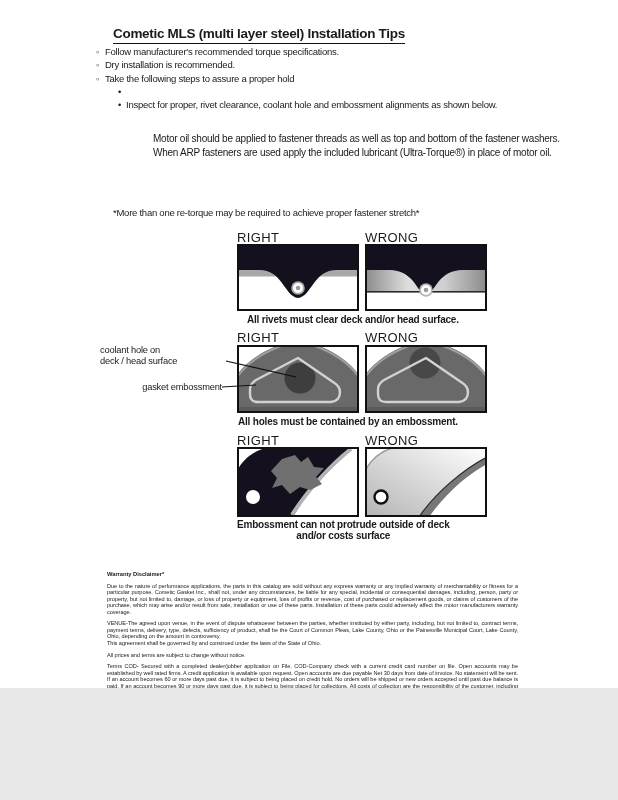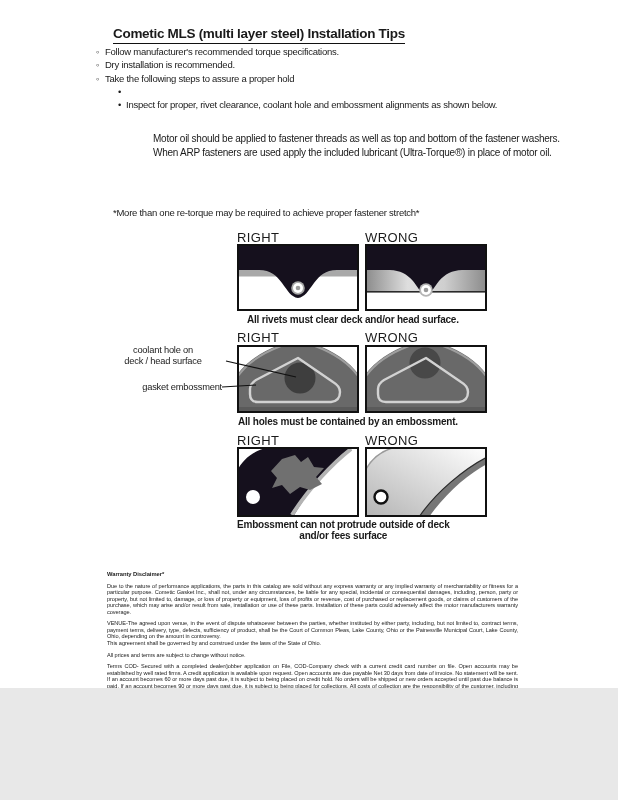--- a/index.html
+++ b/index.html
@@ -21,21 +21,21 @@
   .dg-label{width:122px;text-align:left;font-size:13px;letter-spacing:0.4px;}
   .caption{font-size:10px;font-weight:bold;letter-spacing:-0.2px;}
   .panel{width:122px;}
   .panel svg{display:block;}
   .r1l{left:237px;top:230px;} .r1r{left:365px;top:230px;}
   .p11{left:237px;top:244px;} .p12{left:365px;top:244px;}
   .cap1{left:247px;top:314px;}
   .r2l{left:237px;top:330px;} .r2r{left:365px;top:330px;}
   .p21{left:237px;top:345px;} .p22{left:365px;top:345px;}
   .cap2{left:238px;top:416px;}
-  .lblA{left:100px;top:345px;width:126px;text-align:center;font-size:9.3px;line-height:11.4px;letter-spacing:-0.2px;}
+  .lblA{left:100px;top:345px;width:126px;text-align:left;font-size:9.3px;line-height:11.4px;letter-spacing:-0.2px;}
   .lblB{left:100px;top:382px;width:122px;text-align:right;font-size:9.3px;letter-spacing:-0.2px;}
   .leaders{left:180px;top:340px;z-index:5;}
   .r3l{left:237px;top:433px;} .r3r{left:365px;top:433px;}
   .p31{left:237px;top:447px;} .p32{left:365px;top:447px;}
   .cap3{left:237px;top:519px;line-height:11.4px;text-align:center;}
   .legal{left:107px;top:571px;width:411px;font-size:5.6px;line-height:6.4px;
          text-align:justify;color:#222;letter-spacing:-0.05px;}
   .legal h4{margin:0;font-size:5.8px;}
   .legal p{margin:5.5px 0 0 0;}
   .legal p.tight{margin-top:0;}
@@ -177,21 +177,21 @@
       <path d="M0,24 C6,12 16,4 30,0 L122,0 L122,10 C99,22 71,45 54,70 L0,70 Z" fill="url(#g3)"></path>
       <path d="M30,0 C16,4 6,12 0,24" fill="none" stroke="#9a9a9a" stroke-width="1.5"></path>
       <path d="M122,10 C99,22 71,45 54,70 L64,70 C80,47 103,27 122,17 Z" fill="#777777"></path>
       <path d="M122,10 C99,22 71,45 54,70" fill="none" stroke="#2a2a2a" stroke-width="1.2"></path>
       <circle cx="16" cy="50" r="6.5" fill="#ffffff" stroke="#111" stroke-width="2.4"></circle>
       <rect x="1" y="1" width="120" height="68" fill="none" stroke="#111" stroke-width="2"></rect>
     </svg>
   </div>
   <div class="abs caption cap3">
     <div>Embossment can not protrude outside of deck</div>
-    <div>and/or fees surface</div>
+    <div>and/or costs surface</div>
   </div>
 
   <div class="abs legal">
     <h4>Warranty Disclaimer*</h4>
     <p>Due to the nature of performance applications, the parts in this catalog are sold without any express warranty or any implied warranty of merchantability or fitness for a particular purpose. Cometic Gasket Inc., shall not, under any circumstances, be liable for any special, incidental or consequential damages, including, person, party or property, but not limited to, damage, or loss of property or equipment, loss of profits or revenue, cost of purchased or replacement goods, or claims of customers of the purchase, which may arise and/or result from sale, installation or use of these parts. Installation of these parts could adversely affect the motor manufacturers warranty coverage.</p>
     <p>VENUE-The agreed upon venue, in the event of dispute whatsoever between the parties, whether instituted by either party, including, but not limited to, contract terms, payment terms, delivery, type, defects, sufficiency of product, shall be the Court of Common Pleas, Lake County, Ohio or the Painesville Municipal Court, Lake County, Ohio, depending on the amount in controversy.</p>
     <p class="tight">This agreement shall be governed by and construed under the laws of the State of Ohio.</p>
     <p>All prices and terms are subject to change without notice.</p>
     <p>Terms COD- Secured with a completed dealer/jobber application on File, COD-Company check with a current credit card number on file. Open accounts may be established by well rated firms. A credit application is available upon request. Open accounts are due payable Net 30 days from date of invoice. No statement will be sent. If an account becomes 60 or more days past due, it is subject to being placed on credit hold. No orders will be shipped or new orders accepted until past due balance is paid. If an account becomes 90 or more days past due, it is subject to being placed for collections. All costs of collection are the responsibility of the customer, including attorney fees, court costs, and other expenses of litigation.</p>
     <p>Returns- Authorized (RGA) must be obtained in advance on all returns. A packing slip or invoice number must accompany the merchandise. No returns after 30 days from invoice date. All returns are subject to a 25% restocking charge. All custom designed and custom manufactured gaskets are non-returnable.</p>

